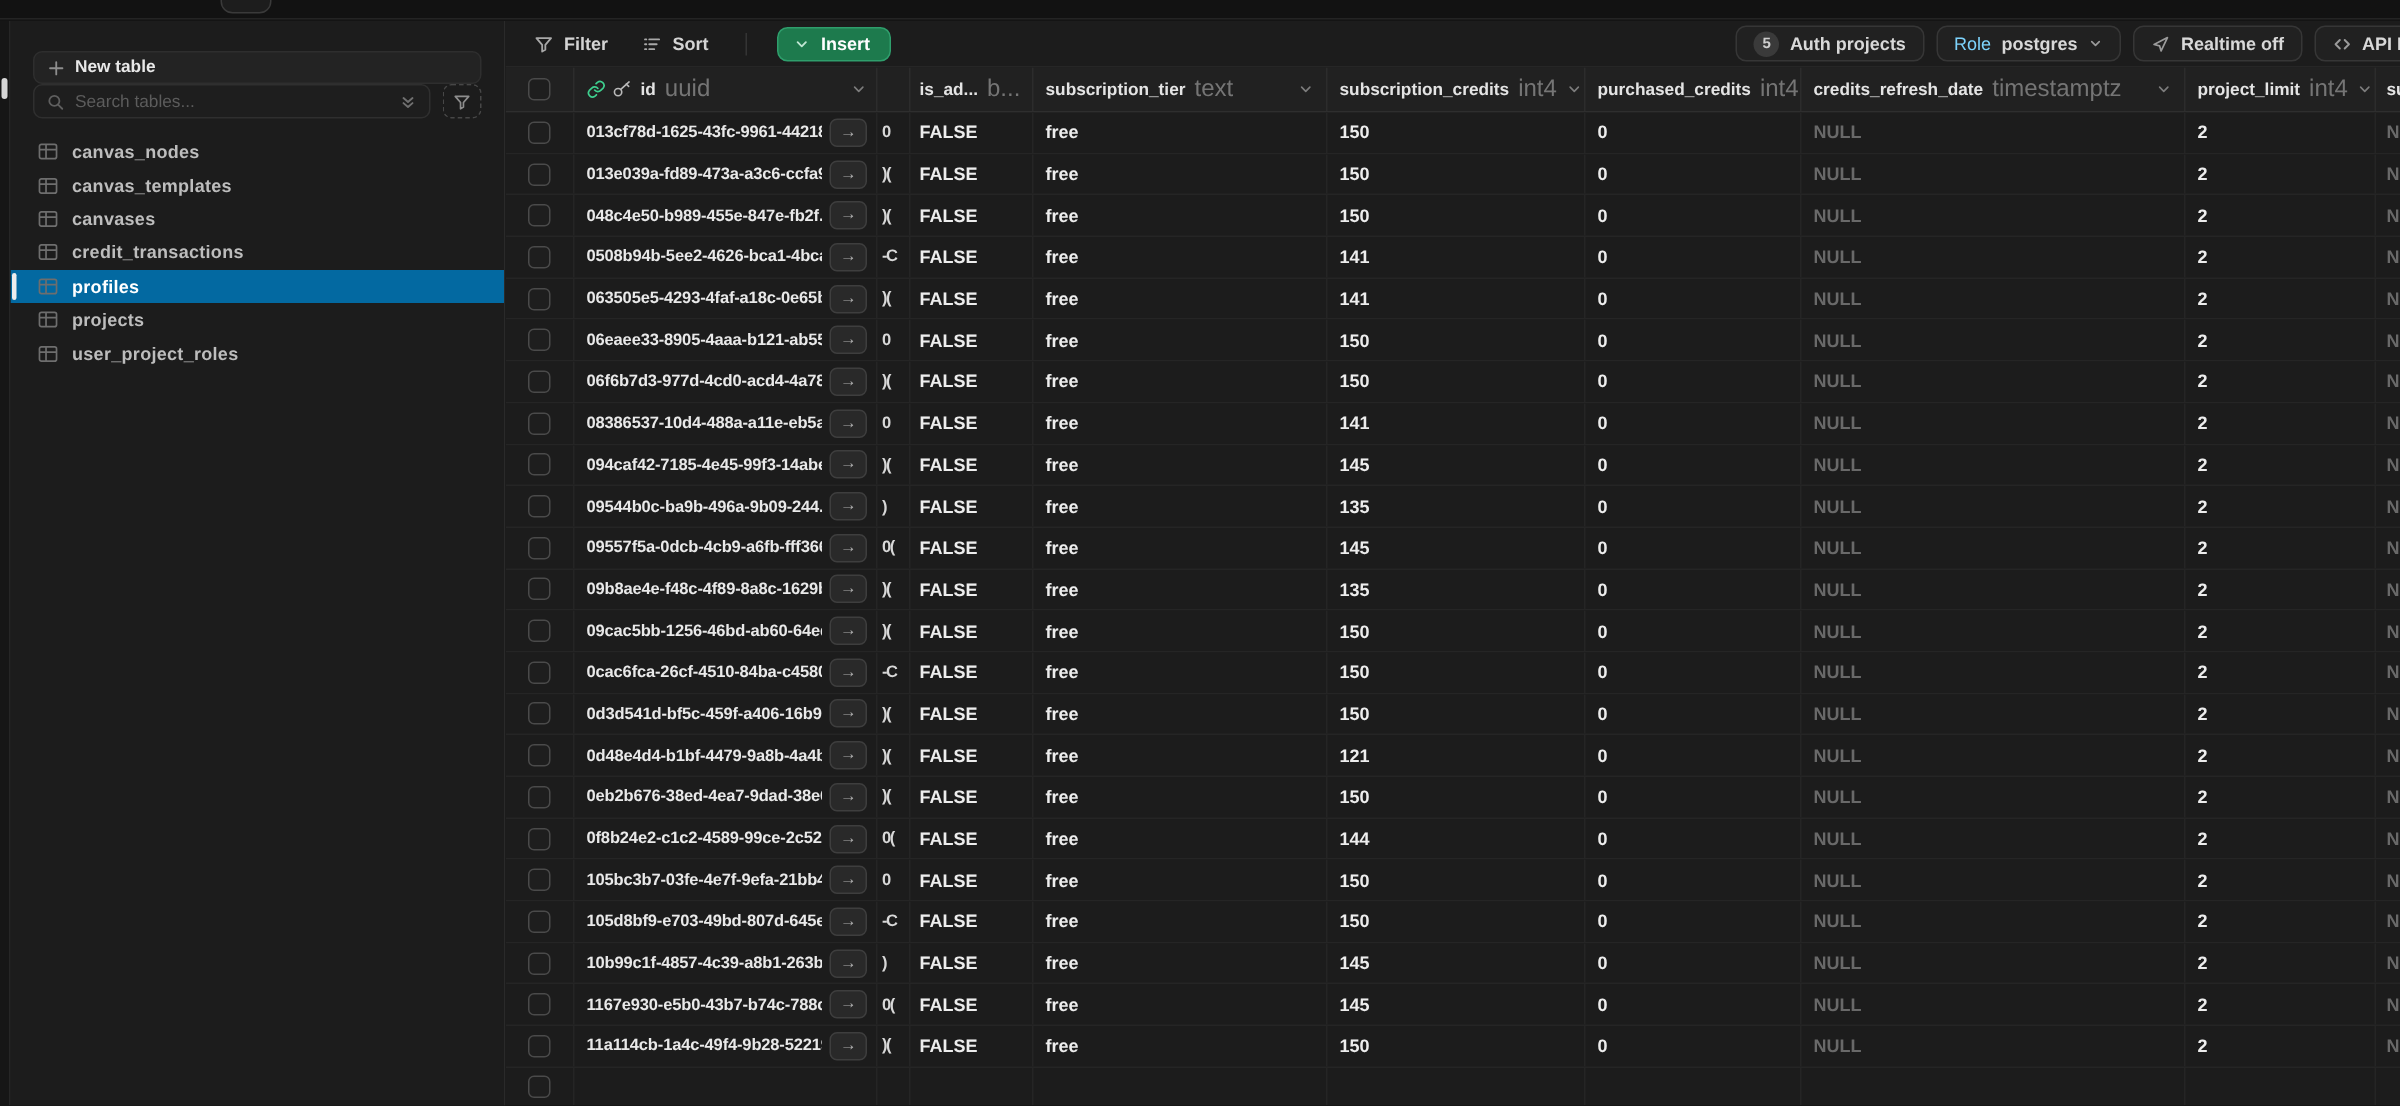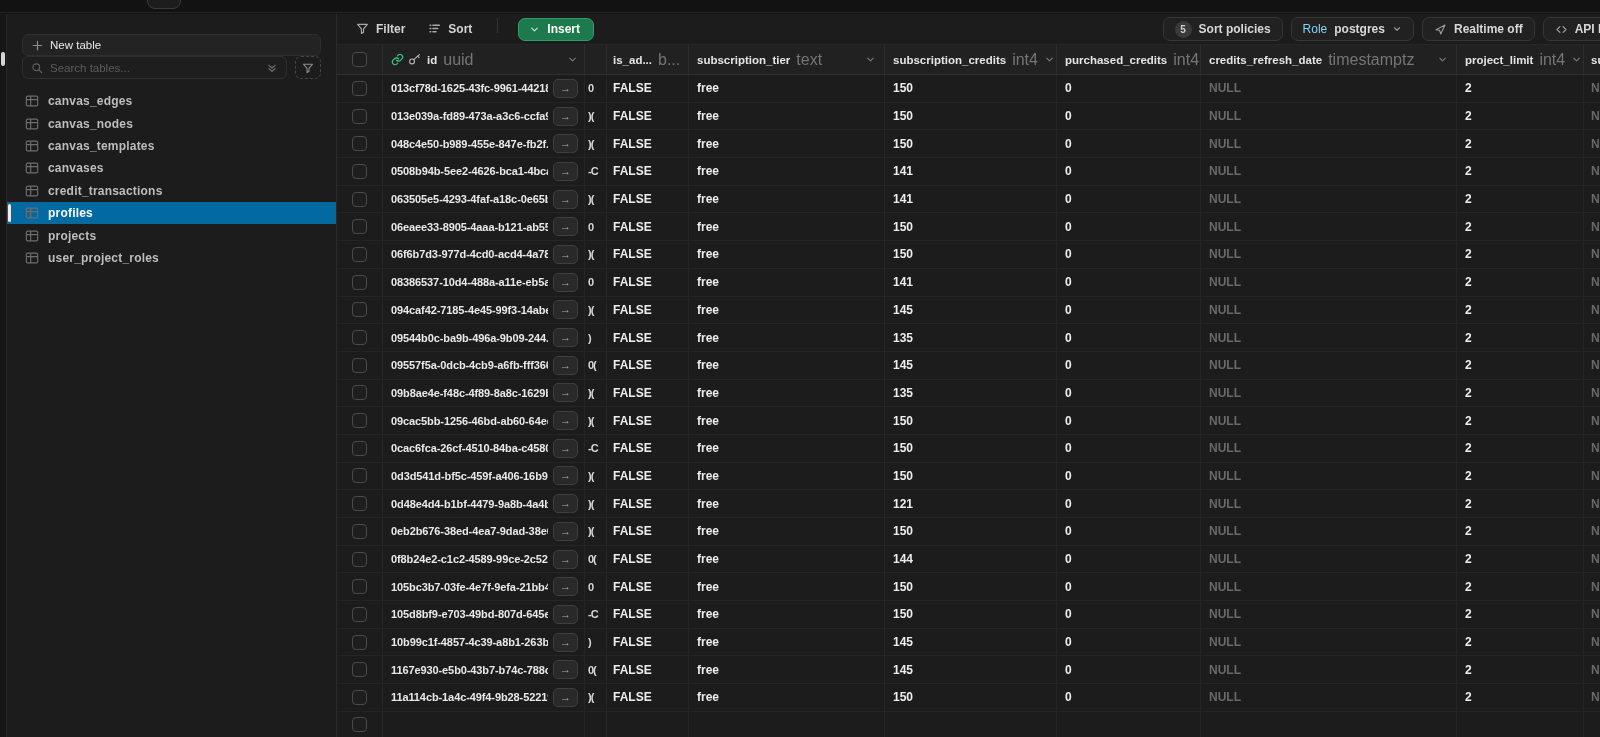--- a/index.html
+++ b/index.html
@@ -23,21 +23,21 @@
            display:flex;flex-direction:column;overflow:hidden}
   .sb-title-row{padding:12px 20px 13px;border-bottom:1px solid #262626}
   .sb-title-row h1{font-size:15px;font-weight:700;color:#f2f2f2;letter-spacing:.2px}
   .sb-controls{padding:15px 15px 0}
   .field-btn{display:flex;align-items:center;gap:7px;width:100%;height:22px;background:#232323;
              border:1px solid #2e2e2e;border-radius:6px;padding:0 9px;color:#e8e8e8;
              font-size:11.5px;cursor:pointer;font-family:inherit}
   .field-btn .dim{color:#7d7d7d}
   .field-btn b{font-weight:700;color:#efefef}
   .icon-right{margin-left:auto;color:#6f6f6f;flex:none;display:flex}
-  .new-table{margin-top:5px;font-weight:400}
+  .new-table{margin-top:5px;font-weight:700}
   .new-table .plus{color:#8d8d8d;flex:none;display:flex}
   .search-row{display:flex;gap:8px;margin-top:0}
   .search-box{flex:1;display:flex;align-items:center;gap:7px;height:23px;border:1px solid #2f2f2f;
               border-radius:6px;padding:0 8px;background:#1e1e1e}
   .search-box svg{flex:none}
   .search-box input{flex:1;min-width:0;background:transparent;border:none;outline:none;color:#cfcfcf;
                     font-size:11.5px;font-family:inherit}
   .search-box input::placeholder{color:#5c5c5c}
   .sb-filter-btn{width:26px;height:23px;flex:none;border:1px dashed #474747;border-radius:6px;
                  background:transparent;display:flex;align-items:center;justify-content:center;
@@ -51,21 +51,21 @@
                             border-radius:2px;background:#ededed}
   .sb-item .lock{margin-left:7px;display:flex}
 
   
   .main{flex:1;min-width:0;display:flex;flex-direction:column;background:#1b1b1b;overflow:hidden}
   .toolbar{height:31px;flex:none;display:flex;align-items:center;background:#1c1c1c;
            border-bottom:1px solid #262626;padding-left:14px;overflow:hidden}
   .ghost-btn{display:flex;align-items:center;gap:7px;background:none;border:none;color:#d4d4d4;
              font-weight:700;font-size:12px;cursor:pointer;padding:4px 5px;font-family:inherit}
   .ghost-btn svg{color:#a8a8a8}
-  .tb-left{display:flex;align-items:flex-start;gap:13px}
+  .tb-left{display:flex;align-items:center;gap:13px}
   .tb-divider{width:1px;height:15px;background:#343434;margin:0 7px}
   .insert-btn{display:flex;align-items:center;gap:7px;height:23px;padding:0 13px 0 10px;
               background:#1d7a4d;border:1px solid #2f9e6c;border-radius:7px;color:#fff;
               font-weight:700;font-size:12px;cursor:pointer;font-family:inherit}
   .insert-btn svg{color:#bfe6d2}
   .tb-right{margin-left:auto;display:flex;align-items:center;gap:8px;margin-right:-26px}
   .tb-btn{display:flex;align-items:center;gap:7px;height:24px;padding:0 11px;background:#212121;
           border:1px solid #363636;border-radius:7px;color:#d8d8d8;font-weight:700;font-size:12px;
           cursor:pointer;white-space:nowrap;font-family:inherit}
   .badge{width:17px;height:17px;flex:none;border-radius:50%;background:#3a3a3a;color:#cfcfcf;
@@ -142,29 +142,20 @@
             </svg>
         </div>
         <button class="sb-filter-btn">
           <svg width="12" height="12" viewBox="0 0 16 16" fill="none" stroke="currentColor" stroke-width="1.5" stroke-linejoin="round">
               <path d="M2 3h12l-4.7 5.5v4L6.7 14V8.5z"></path>
             </svg>
         </button>
       </div>
     </div>
     <nav class="table-list">
-  <div class="sb-item">
-    <span class="ticon">
-      <svg width="14" height="14" viewBox="0 0 16 16" fill="none" stroke="currentColor" stroke-width="1.3">
-              <rect x="1.5" y="2.5" width="13" height="11" rx="1.5"></rect>
-              <path d="M1.5 6.5h13M6.5 2.5v11"></path>
-            </svg>
-    </span>
-    <span class="sb-item-label">canvas_edges</span>
-  </div>
 
   <div class="sb-item">
     <span class="ticon">
       <svg width="14" height="14" viewBox="0 0 16 16" fill="none" stroke="currentColor" stroke-width="1.3">
               <rect x="1.5" y="2.5" width="13" height="11" rx="1.5"></rect>
               <path d="M1.5 6.5h13M6.5 2.5v11"></path>
             </svg>
     </span>
     <span class="sb-item-label">canvas_nodes</span>
   </div>
@@ -253,21 +244,21 @@
         <button class="insert-btn">
           <svg width="11" height="11" viewBox="0 0 16 16" fill="none" stroke="currentColor" stroke-width="1.8" stroke-linecap="round" stroke-linejoin="round">
               <path d="M4 6l4 4 4-4"></path>
             </svg>
           <span>Insert</span>
         </button>
       </div>
       <div class="tb-right">
         <button class="tb-btn">
           <span class="badge">5</span>
-          <span>Sort policies</span>
+          <span>Auth projects</span>
         </button>
         <button class="tb-btn">
           <span class="role-dim">Role</span>
           <span>postgres</span>
           <svg width="10" height="10" viewBox="0 0 16 16" fill="none" stroke="currentColor" stroke-width="1.8" stroke-linecap="round" stroke-linejoin="round">
               <path d="M4 6l4 4 4-4"></path>
             </svg>
         </button>
         <button class="tb-btn">
           <svg width="13" height="13" viewBox="0 0 16 16" fill="none" stroke="currentColor" stroke-width="1.4" stroke-linejoin="round">

